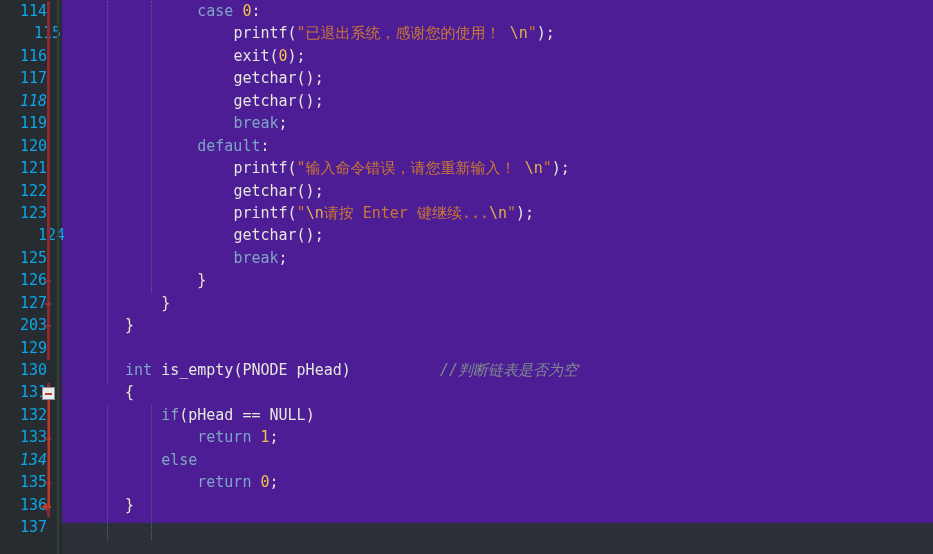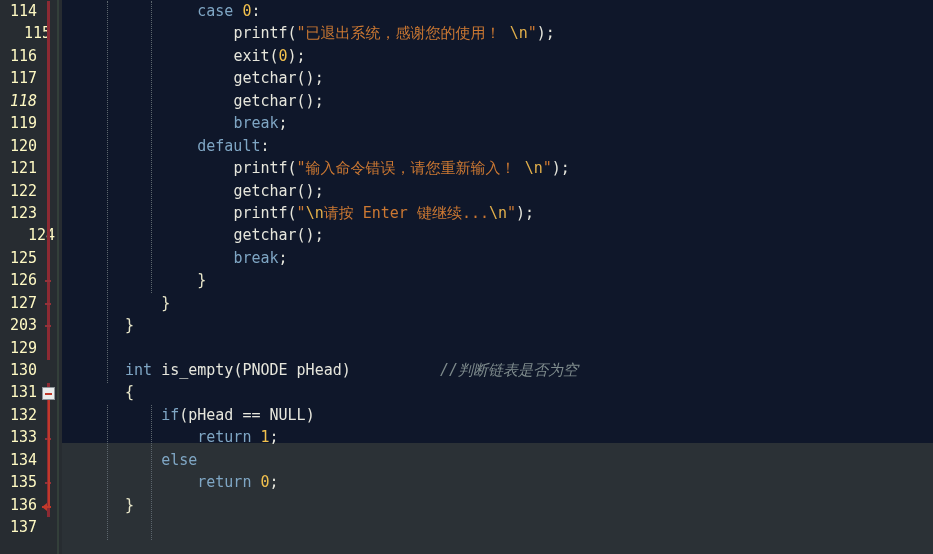--- a/index.html
+++ b/index.html
@@ -24,24 +24,24 @@
   .gutter {
     position: absolute;
     left: 0; top: 0;
     width: 62px;
     height: 554px;
     background: #272c31;
     z-index: 2;
   }
   .linenos {
     position: absolute;
-    left: 0; top: 0;
+    left: 10px; top: 0;
     width: 43px;
     text-align: right;
-    color: #fef9c3;
+    color: #0ea5e9;
     font-size: 15px;
     line-height: 22.45px;
     padding-top: 0px;
     z-index: 3;
   }
   .linenos div { height: 22.45px; }
 
   
   .changebar {
     position: absolute;
@@ -114,22 +114,22 @@
     background: #93323a;
     z-index: 5;
   }
 
   
   .code-surface {
     position: absolute;
     left: 62px;
     top: 0;
     right: 0;
-    height: 443px;
-    background: #0f172a;
+    height: 523px;
+    background: #4c1d95;
     z-index: 1;
   }
   
   .indent-guide {
     position: absolute;
     width: 1px;
     border-left: 1px dotted #5c666d;
     z-index: 2;
   }
 
@@ -188,21 +188,21 @@
         <div style="padding-right: 6px; padding-left: 28px;">124</div>
         <div style="padding-right: 6px;">125</div>
         <div style="padding-right: 6px;">126</div>
         <div style="padding-right: 6px;">127</div>
         <div style="padding-right: 6px;">203</div>
         <div style="padding-right: 6px;">129</div>
         <div style="padding-right: 6px;">130</div>
         <div style="padding-right: 6px;">131</div>
         <div style="padding-right: 6px;">132</div>
         <div style="padding-right: 6px;">133</div>
-        <div style="padding-right: 6px;">134</div>
+        <div style="padding-right: 6px; font-style: italic;">134</div>
         <div style="padding-right: 6px;">135</div>
         <div style="padding-right: 6px;">136</div>
         <div style="padding-right: 6px;">137</div>
       </div>
     <div id="changebars">
         <div class="changebar" style="top: 1px; height: 359.2px;"></div>
         <div class="changebar" style="top: 382.65px; height: 134.7px;"></div>
         <div class="fold-tick" style="top: 280.4px;"></div>
         <div class="fold-tick" style="top: 302.85px;"></div>
         <div class="fold-tick" style="top: 325.3px;"></div>

